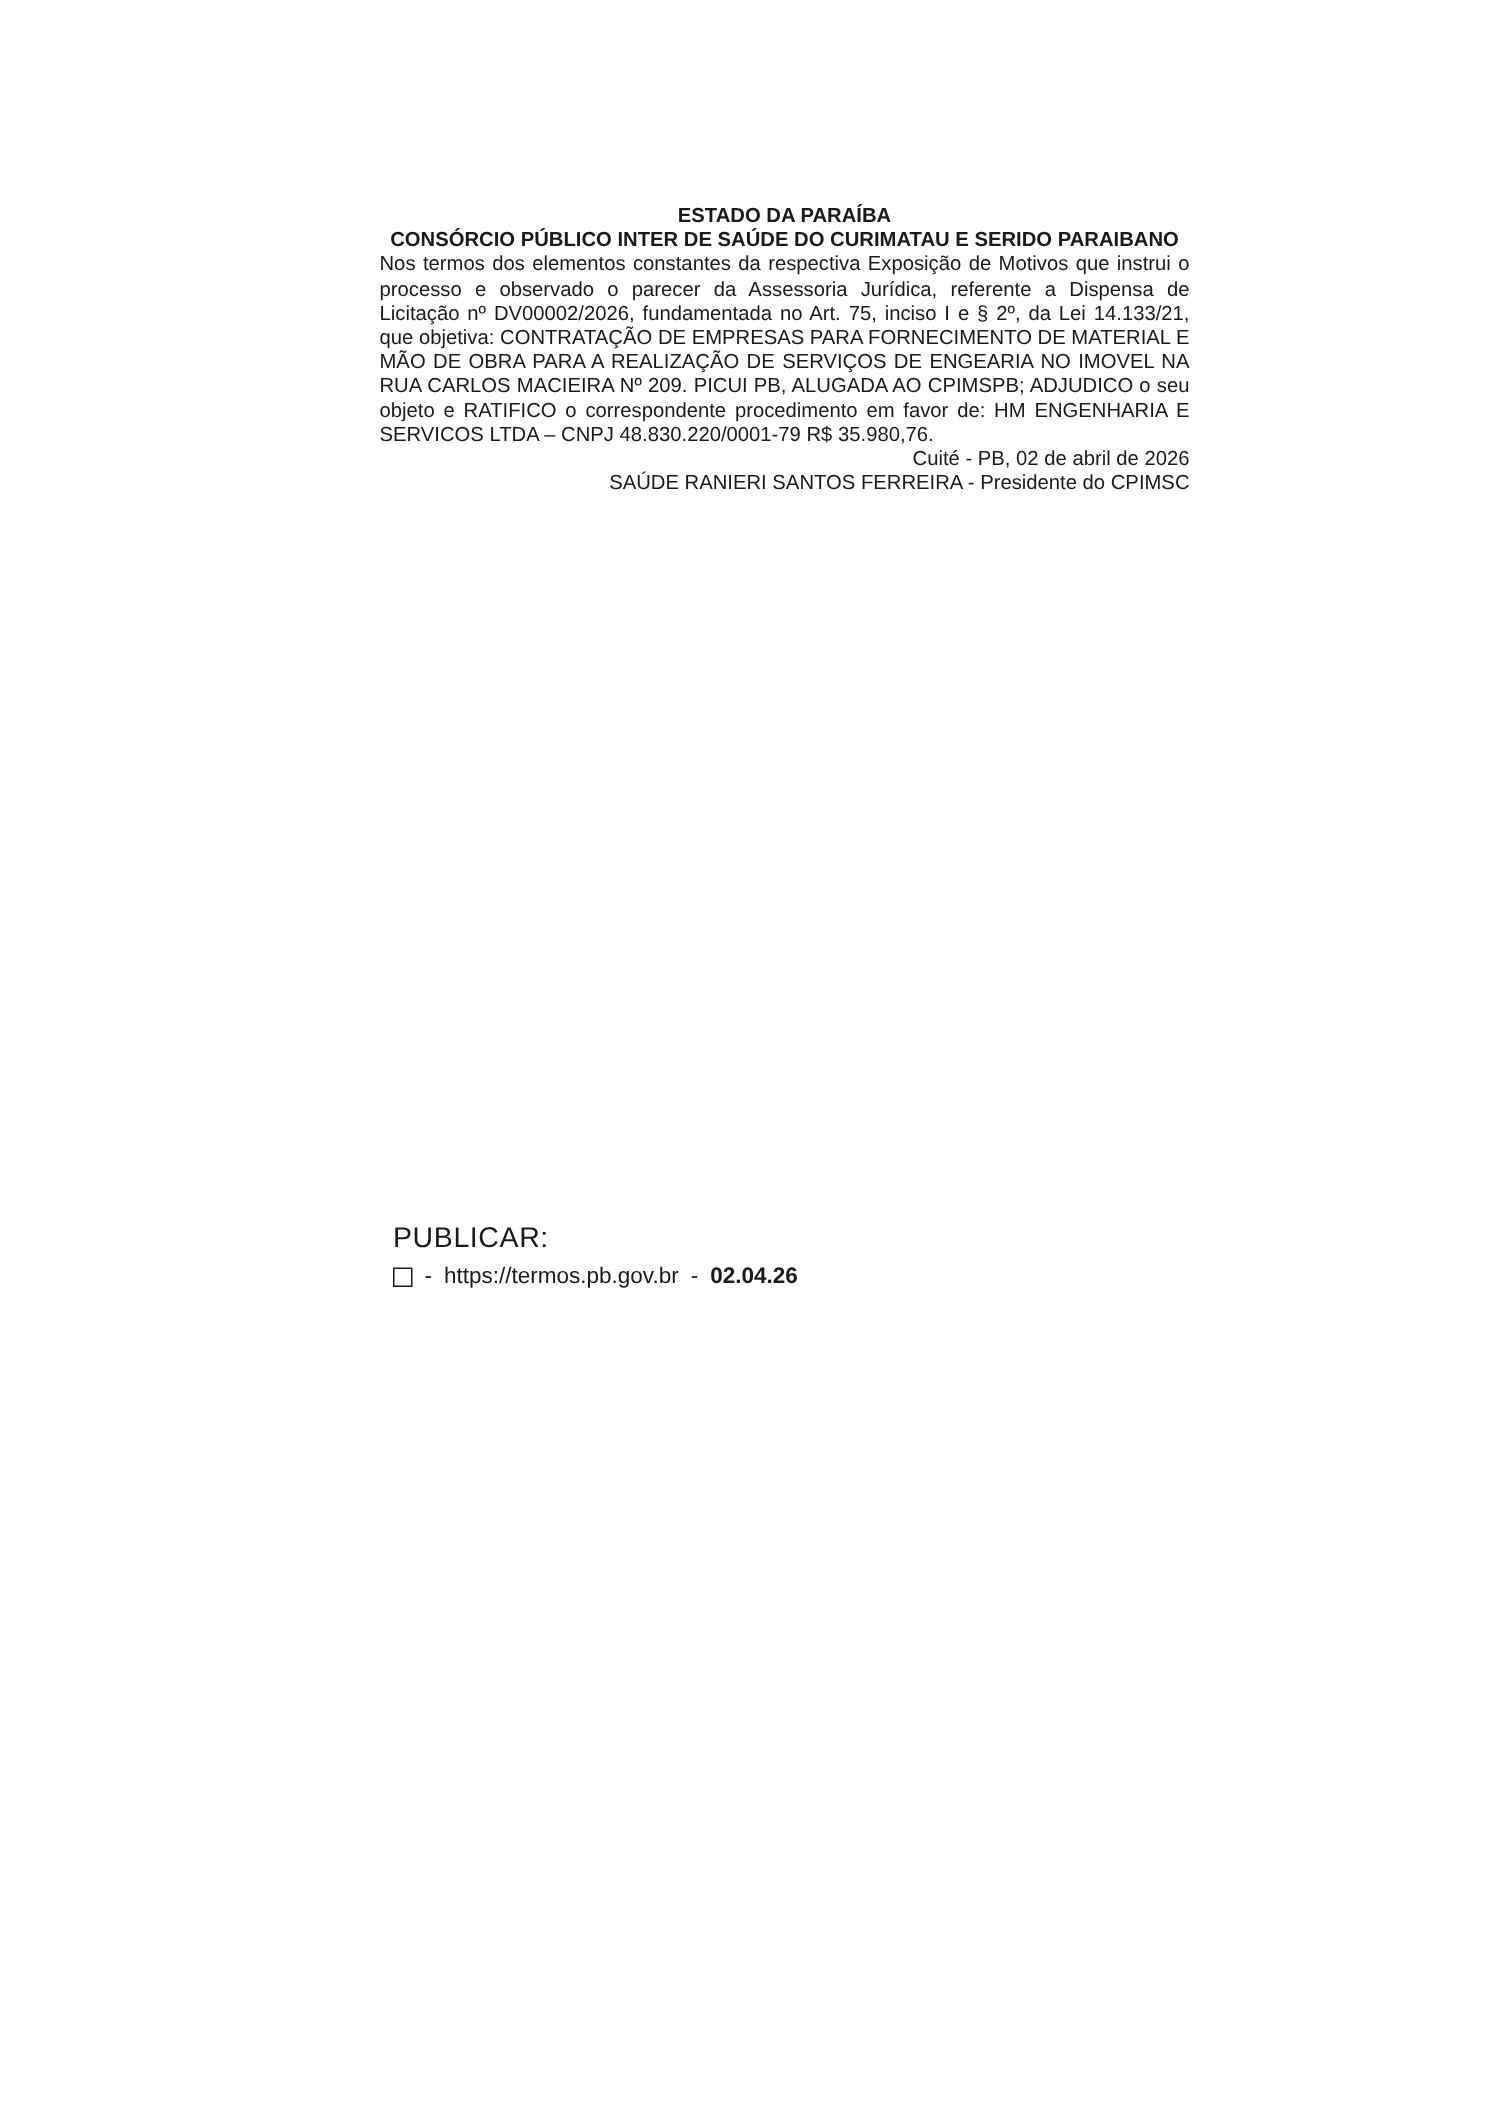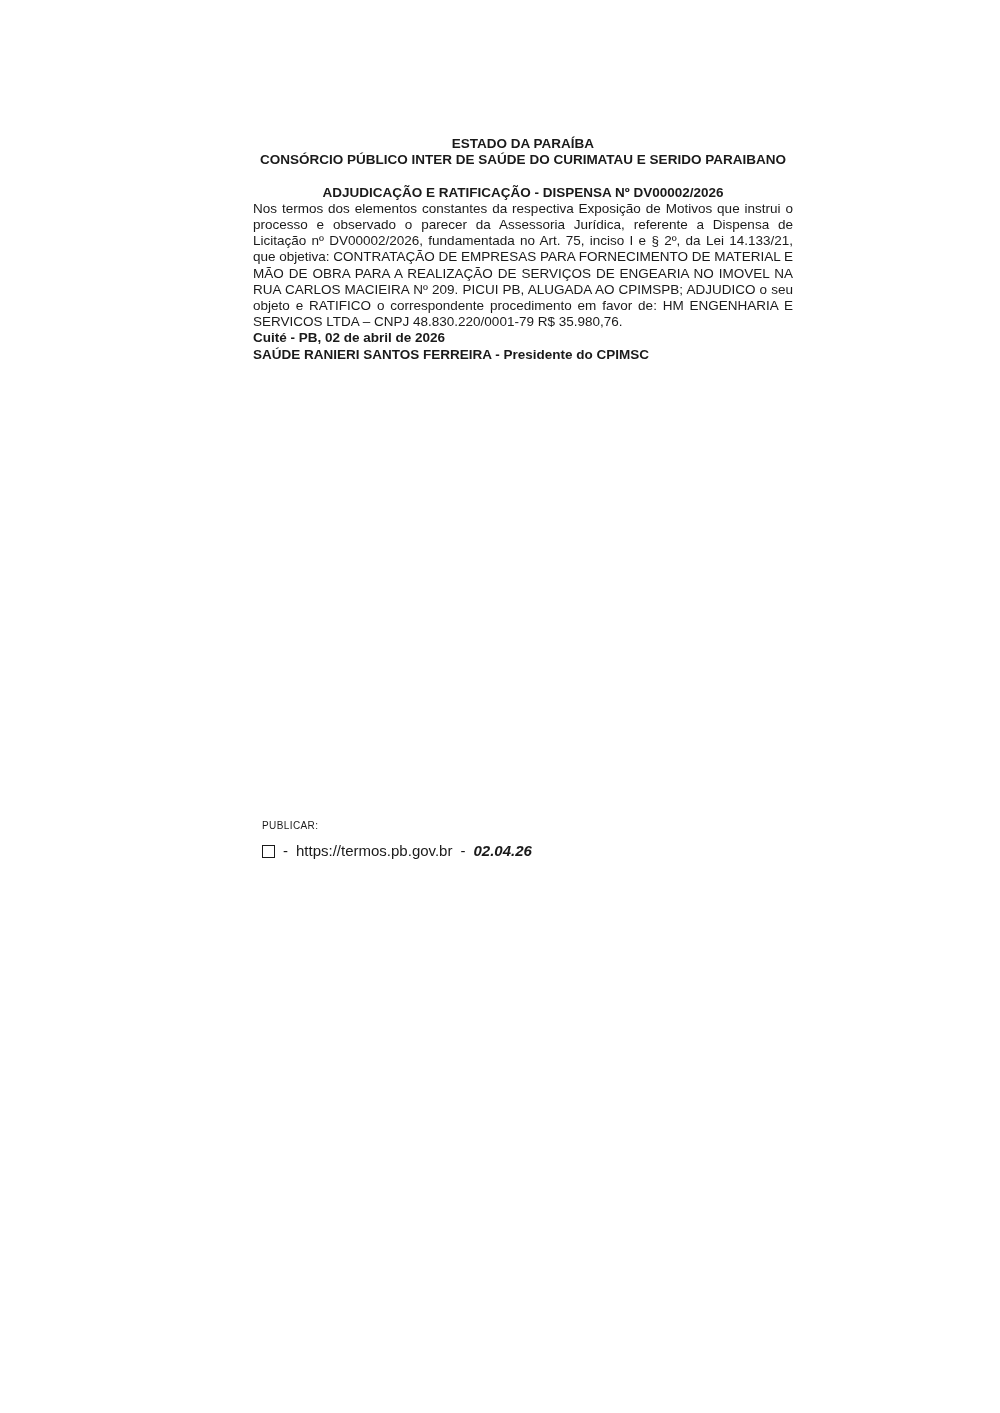--- a/index.html
+++ b/index.html
@@ -34,29 +34,29 @@
   .doc .notice-title {
     margin-top: 16.2px;
   }
   .body-text {
     margin: 0;
     text-align: justify;
     text-justify: inter-word;
   }
   .right-line {
     margin: 0;
-    font-weight: bold;
+    text-align: right;
   }
   .publish {
     position: absolute;
     left: 262px;
     top: 818px;
   }
   .publish-label {
-    font-size: 10px;
+    font-size: 19px;
     line-height: 16px;
     letter-spacing: 0.4px;
   }
   .publish-row {
     display: flex;
     align-items: center;
     gap: 8px;
     margin-top: 8px;
     font-size: 15px;
     line-height: 18px;
@@ -65,32 +65,30 @@
     display: inline-block;
     width: 13px;
     height: 13px;
     border: 1.5px solid #1a1a1a;
     background: #ffffff;
     box-sizing: border-box;
     flex: 0 0 auto;
   }
   .pub-date {
     font-weight: bold;
-    font-style: italic;
   }
 </style>
 </head>
 <body>
 
 <div class="page">
 
   <section class="doc">
     <p class="hline">ESTADO DA PARAÍBA</p>
     <p class="hline">CONSÓRCIO PÚBLICO INTER DE SAÚDE DO CURIMATAU E SERIDO PARAIBANO</p>
-    <p class="hline notice-title">ADJUDICAÇÃO E RATIFICAÇÃO - DISPENSA Nº DV00002/2026</p>
     <p class="body-text">Nos termos dos elementos constantes da respectiva Exposição de Motivos que instrui o processo e observado o parecer da Assessoria Jurídica, referente a Dispensa de Licitação nº DV00002/2026, fundamentada no Art. 75, inciso I e § 2º, da Lei 14.133/21, que objetiva: CONTRATAÇÃO DE EMPRESAS PARA FORNECIMENTO DE MATERIAL E MÃO DE OBRA PARA A REALIZAÇÃO DE SERVIÇOS DE ENGEARIA NO IMOVEL NA RUA CARLOS MACIEIRA Nº 209. PICUI PB, ALUGADA AO CPIMSPB; ADJUDICO o seu objeto e RATIFICO o correspondente procedimento em favor de: HM ENGENHARIA E SERVICOS LTDA – CNPJ 48.830.220/0001-79 R$ 35.980,76.</p>
     <p class="right-line">Cuité - PB, 02 de abril de 2026</p>
     <p class="right-line">SAÚDE RANIERI SANTOS FERREIRA - Presidente do CPIMSC</p>
   </section>
 
   <section class="publish">
     <div class="publish-label">PUBLICAR:</div>
     <div class="publish-row">
       <span class="checkbox"></span>
       <span>-</span>

